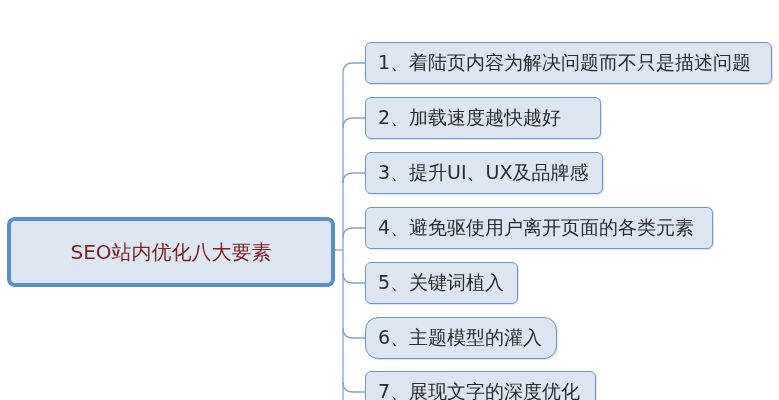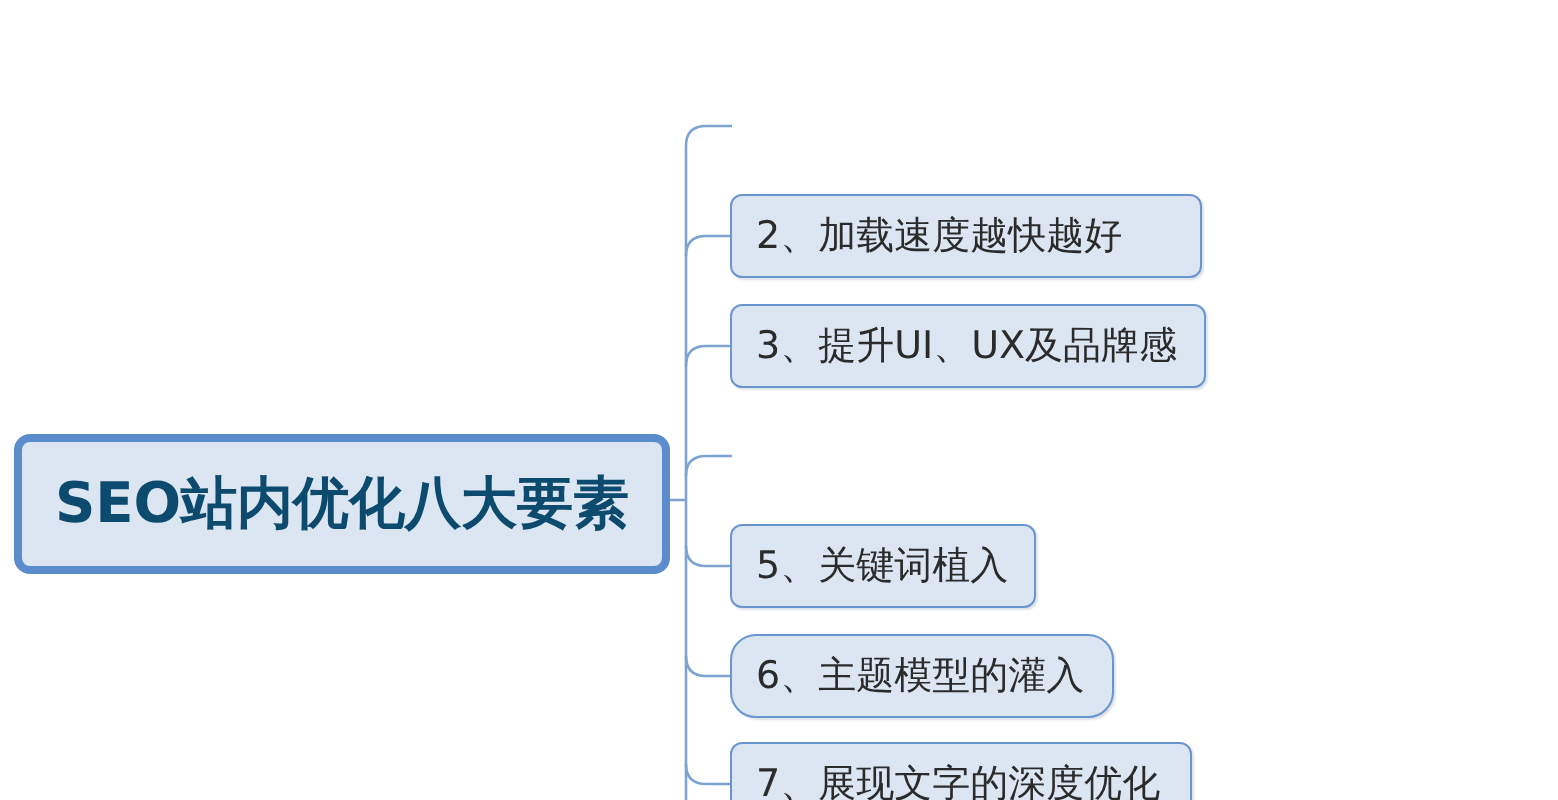--- a/index.html
+++ b/index.html
@@ -25,23 +25,23 @@
       height: 62px;
       border: 4px solid #5b8ccc;
       border-radius: 8px;
       background: #dce6f2;
       display: flex;
       align-items: center;
       justify-content: center;
       box-sizing: content-box;
     }
     .root-label {
-      font-size: 28px;
-      font-weight: bold;
-      color: #0c4a6e;
+      font-size: 20px;
+      font-weight: normal;
+      color: #7f1d1d;
       letter-spacing: 0px;
       white-space: nowrap;
     }
     .connectors {
       position: absolute;
       left: 0;
       top: 0;
       width: 779px;
       height: 400px;
       pointer-events: none;
@@ -90,29 +90,35 @@
       <path d="M343 328 Q343 338 353 338 L366 338"></path>
 
       <path d="M343 382 Q343 392 353 392 L366 392"></path>
     </g>
   </svg>
 
   <div class="root-node">
     <span class="root-label">SEO站内优化八大要素</span>
   </div>
 
+  <div class="child-node" style="top:42px; width:407px;">
+    <span class="child-label">1、着陆页内容为解决问题而不只是描述问题</span>
+  </div>
 
   <div class="child-node" style="top:97px; width:236px;">
     <span class="child-label">2、加载速度越快越好</span>
   </div>
 
   <div class="child-node" style="top:152px; width:238px;">
     <span class="child-label">3、提升UI、UX及品牌感</span>
   </div>
 
+  <div class="child-node" style="top:207px; width:348px;">
+    <span class="child-label">4、避免驱使用户离开页面的各类元素</span>
+  </div>
 
   <div class="child-node" style="top:262px; width:153px;align-items:center;">
     <span class="child-label">5、关键词植入</span>
   </div>
 
   <div class="child-node" style="top:317px; width:192px;border-radius:13px;">
     <span class="child-label">6、主题模型的灌入</span>
   </div>
 
   <div class="child-node" style="top:371px; width:231px;">

